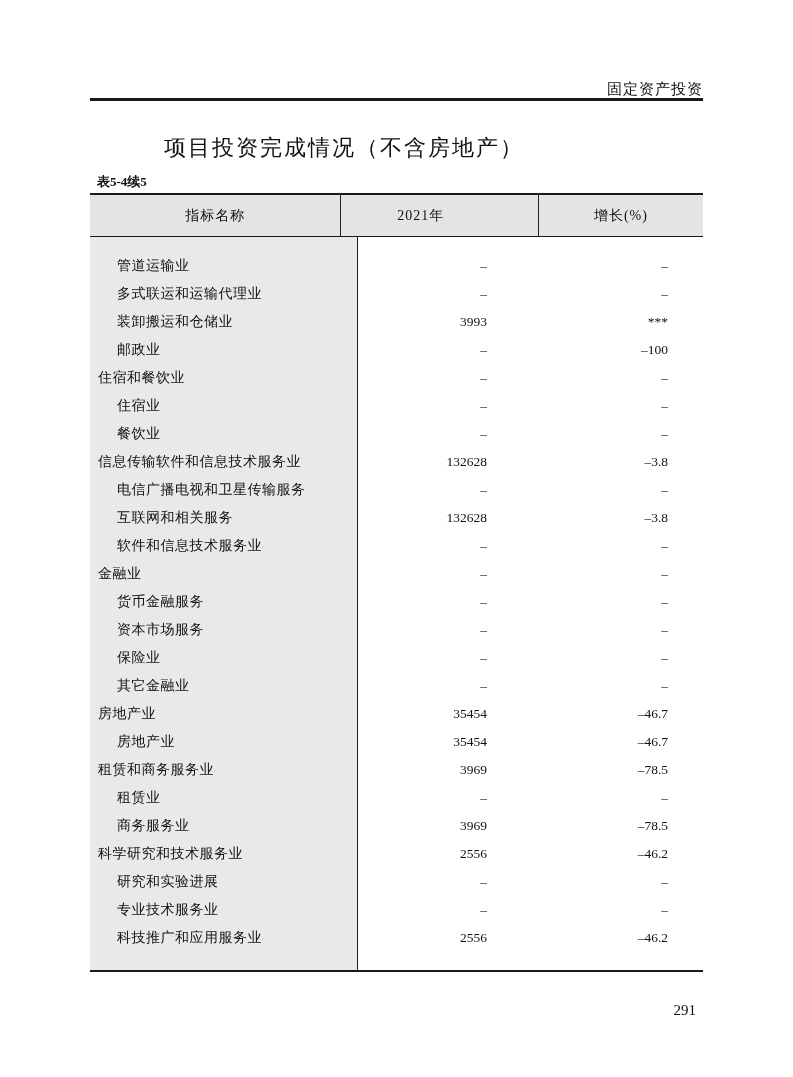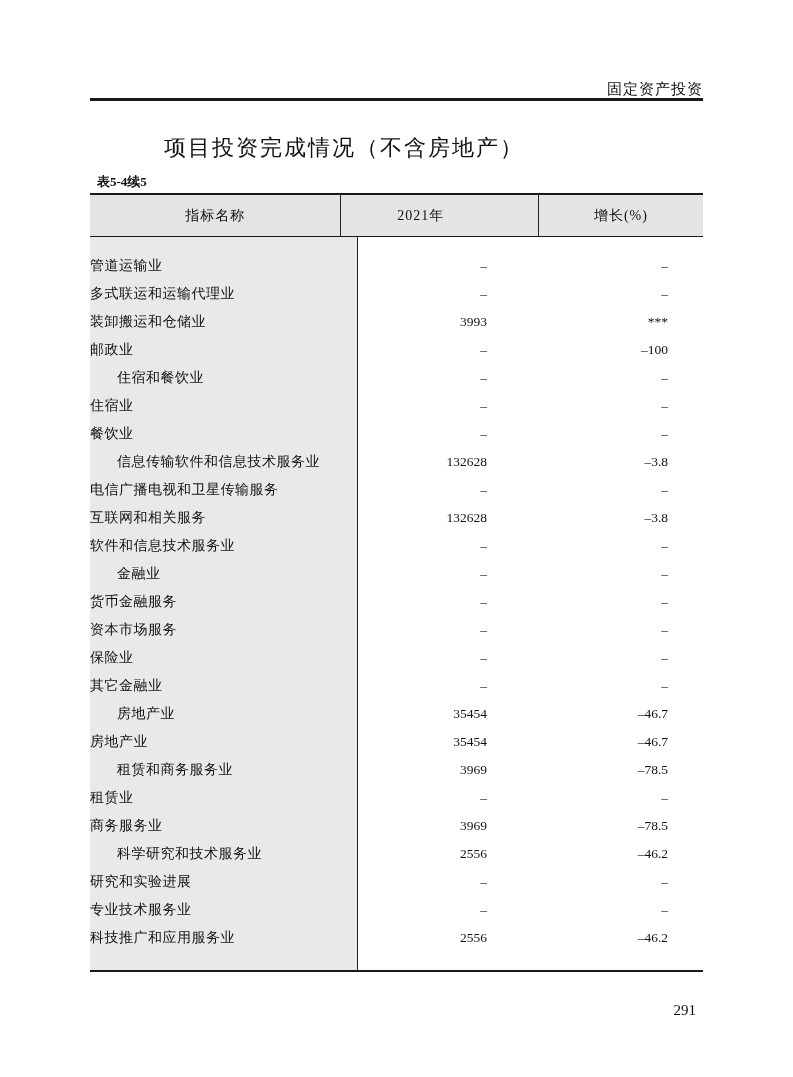--- a/index.html
+++ b/index.html
@@ -53,22 +53,22 @@
     position:relative; width:613px; height:735px;
     border-bottom:2.5px solid var(--border);
     padding-top:15px;
   }
   .t-body::before {
     content:""; position:absolute; left:0; top:0; width:267px; height:100%;
     background:var(--col1-bg);
     border-right:1px solid #222;
   }
   .t-row { position:relative; display:flex; height:28px; align-items:center; font-size:14px; }
-  .c-name { width:267px; letter-spacing:0.5px; }
-  .t-row.top .c-name { padding-left:27px; }
+  .c-name { width:267px; padding-left:27px; letter-spacing:0.5px; }
+  .t-row.top .c-name { padding-left:8px; }
   .c-v { width:170px; text-align:right; padding-right:40px; font-size:13.5px; }
   .c-g { width:176px; text-align:right; padding-right:35px; font-size:13.5px; }
 
   .page-number {
     position:absolute; top:1002px; left:630px; width:66px;
     text-align:right; font-size:15px;
   }
 </style>
 </head>
 <body>

